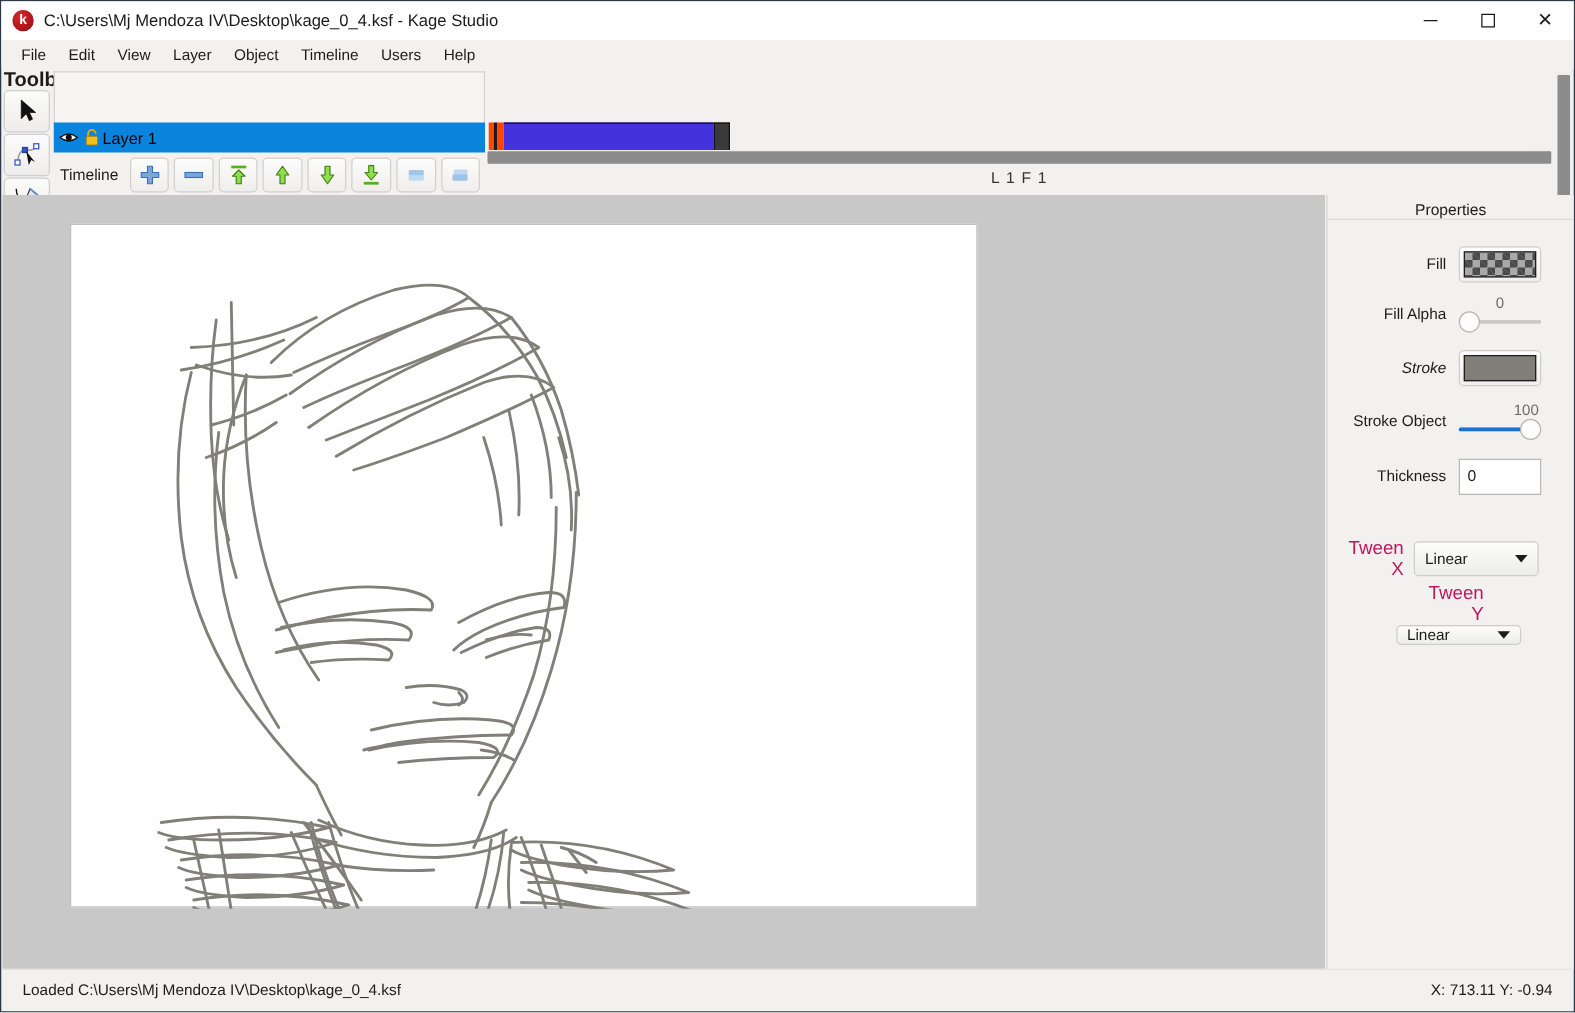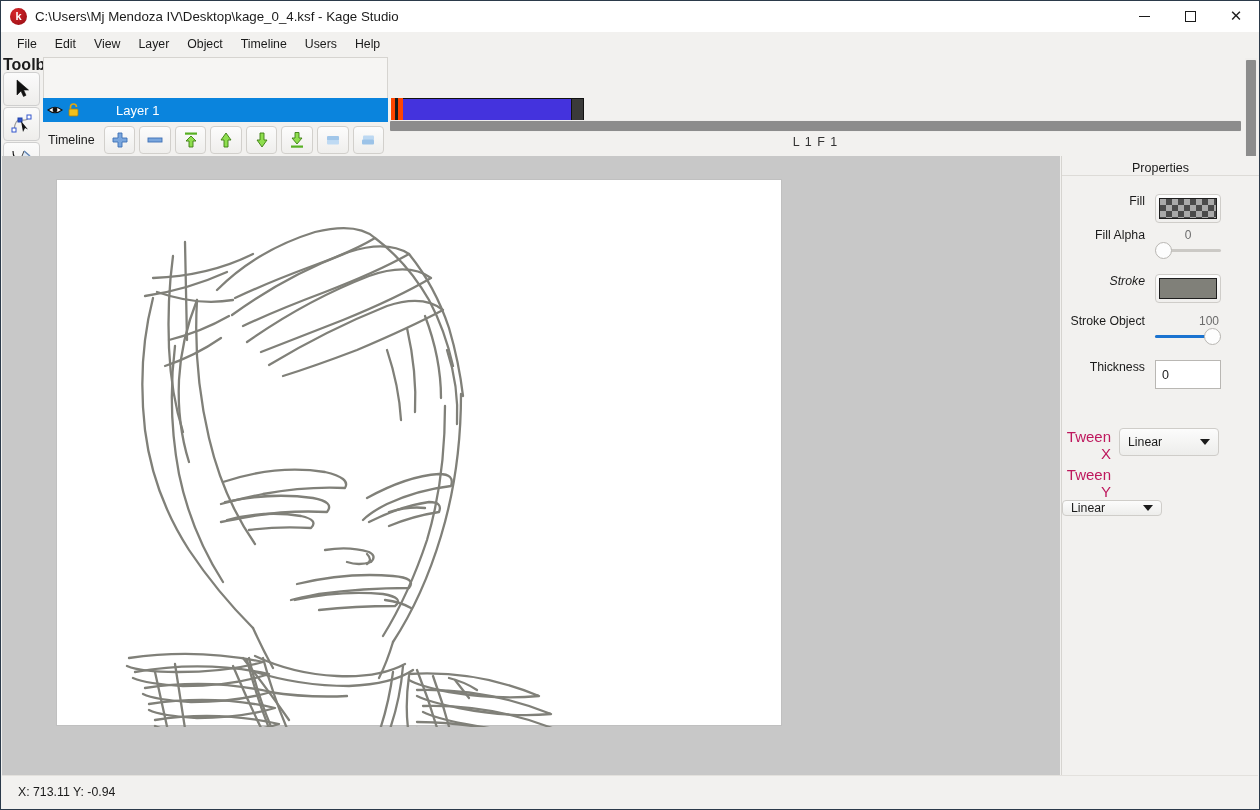--- a/index.html
+++ b/index.html
@@ -101,22 +101,22 @@
   .layer-row {
     position: absolute; left: 42px; top: 97px;
     width: 345px; height: 24px;
     background: #0a84dd;
     display: flex; align-items: center;
     color: #ffffff;
   }
   .eye-icon { margin-left: 4px; display: flex; align-items: center; }
   .lock-icon { margin-left: 4px; display: flex; align-items: center; }
   .layer-name {
-    margin-left: 36px;
-    font-size: 13px; color: #ffffff;
+    margin-left: 2px;
+    font-size: 13px; color: #000000;
   }
 
   
   .track-area {
     position: absolute; left: 388px; top: 56px;
     width: 852px; height: 65px;
     background: #f2f1ef;
   }
   .track-clip {
     position: absolute; left: 2px; top: 41px;
@@ -199,22 +199,23 @@
     background: #f2f1ef;
     border-left: 1px solid #d6d4d0;
   }
   .props-title {
     text-align: center;
     font-size: 12.5px; color: #1b1b1b;
     padding-top: 5px; padding-bottom: 0;
     border-bottom: 1px solid #dddbd7;
   }
   .prop-row {
-    display: flex; 
+    display: flex; align-items: center;
     height: 34px;
+    margin-left: 12px;
   }
   .prop-label {
     width: 93px; text-align: right;
     font-size: 12.3px; color: #1b1b1b;
     padding-right: 10px;
   }
   .swatch {
     width: 66px; height: 29px;
     border: 1px solid #cfcdc9; border-radius: 4px;
     background: linear-gradient(#fdfdfd, #f0efed);
@@ -648,16 +649,17 @@
     <div class="prop-row" style="height:38px;flex-direction:column;">
       <div class="tween-label">Tween Y</div>
       <div class="select-box">
         <span>Linear</span>
         <span class="caret"></span>
       </div>
     </div>
   </div>
 
   <div class="statusbar">
+    <span>Loaded C:\Users\Mj Mendoza IV\Desktop\kage_0_4.ksf</span>
     <span>X: 713.11 Y: -0.94</span>
   </div>
 
 </div>
 
 </body></html>

